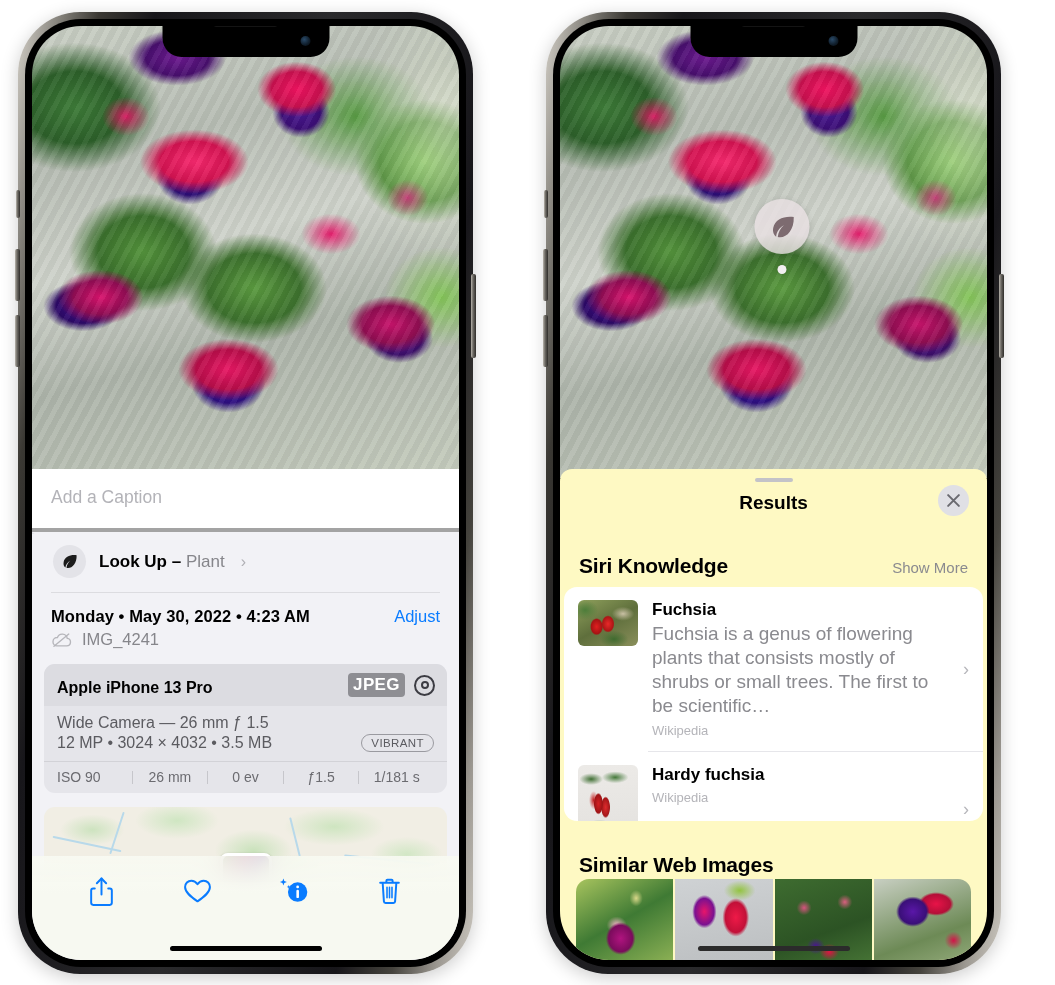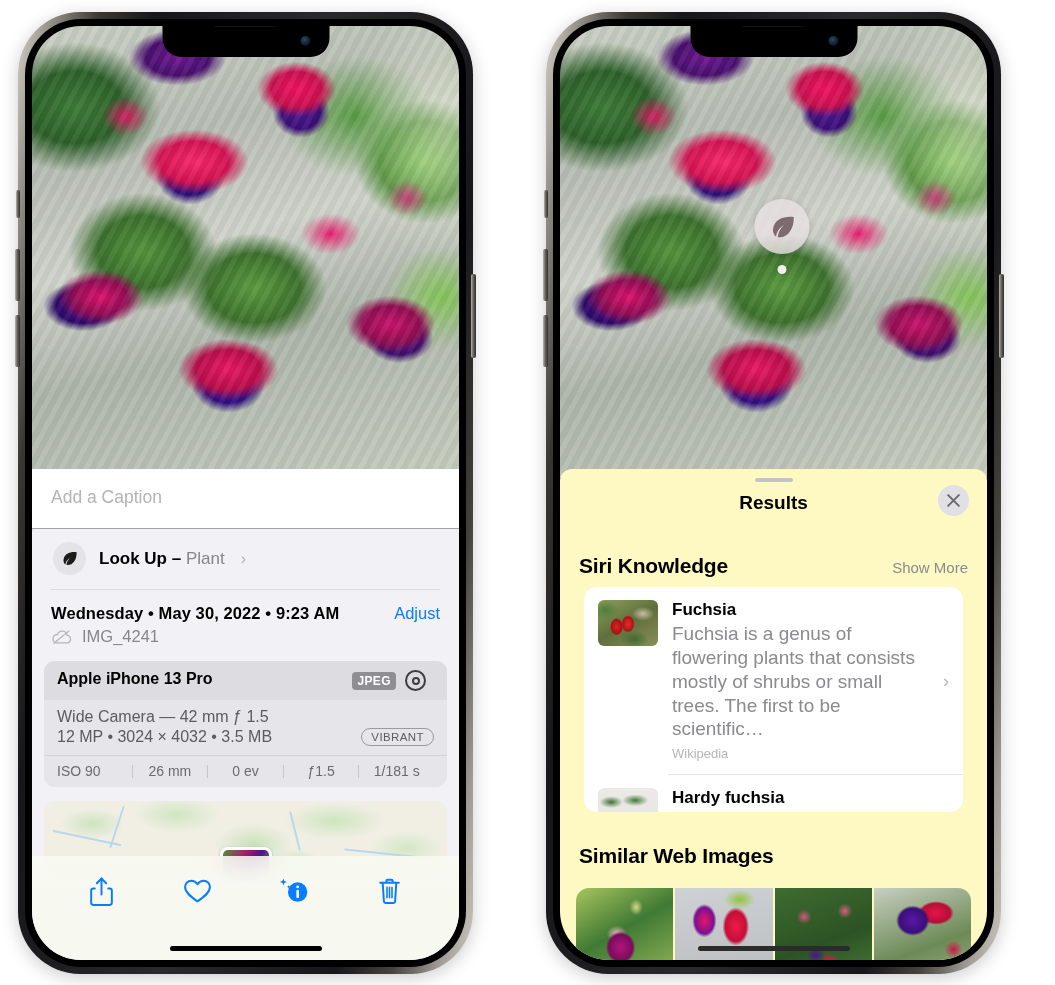--- a/index.html
+++ b/index.html
@@ -90,21 +90,21 @@
   }
 
   
   .info-sheet {
     position: absolute; left: 0; right: 0; bottom: 0; top: 443px;
     background: #f2f2f6; z-index: 20;
     display: flex; flex-direction: column;
   }
   .caption-row {
     background: #ffffff; padding: 18px 19px 20px 19px;
-    border-bottom: 1px solid #a3a3a3;
+    border-bottom: 4px solid #a3a3a3;
   }
   .caption-input {
     border: 0; outline: 0; background: transparent; width: 100%;
     font-family: "Liberation Sans", sans-serif; font-size: 17.5px; color: #111;
   }
   .caption-input::placeholder { color: #b3b3b8; }
 
   .lookup-row {
     display: flex; align-items: center; gap: 13px;
     padding: 13px 19px 14px 21px; position: relative;
@@ -131,27 +131,27 @@
   .meta-date { font-size: 16.5px; font-weight: 700; color: #000; letter-spacing: .1px; }
   .adjust { font-size: 16.5px; color: #0a7cff; }
   .file-row { display: flex; align-items: center; gap: 9px; padding: 4px 27px 13px 19px; }
   .file-name { font-size: 16.5px; color: #86868b; }
 
   .exif-card {
     margin: 2px 12px 0 12px; background: #e5e5ea;
     border-radius: 11px; overflow: hidden;
   }
   .exif-head {
-    display: flex; align-items: flex-start; justify-content: space-between;
-    padding: 9px 21px 9px 13px; background: #dcdce1; gap: 10px;
+    display: flex; align-items: flex-end; justify-content: space-between;
+    padding: 9px 12px 9px 13px; background: #dcdce1; gap: 10px;
   }
   .exif-model { font-size: 16px; font-weight: 700; color: #000; }
   .exif-head-right { display: flex; align-items: center; gap: 9px; }
   .pill-jpeg {
-    background: #8e8e93; color: #fff; font-size: 12px; font-weight: 700;
+    background: #8e8e93; color: #fff; font-size: 17px; font-weight: 700;
     padding: 2px 5px; border-radius: 4px; letter-spacing: .4px;
   }
   .aperture-ring {
     width: 21px; height: 21px; border-radius: 50%; border: 2px solid #3c3c43;
     display: flex; align-items: center; justify-content: center;
   }
   .aperture-ring i { width: 8px; height: 8px; border-radius: 50%; border: 2px solid #3c3c43; display:block; }
   .exif-body { padding: 8px 13px 9px 13px; }
   .exif-line1 { font-size: 16px; color: #5b5b60; }
   .exif-line2row { display: flex; justify-content: space-between; align-items: center; margin-top: 2px; }
@@ -239,21 +239,21 @@
     width: 31px; height: 31px; border-radius: 50%; background: #e0e0e5;
     display: flex; align-items: center; justify-content: center;
   }
   .sec-head {
     display: flex; align-items: baseline; justify-content: space-between;
     padding: 16px 19px 9px 19px;
   }
   .sec-title { font-size: 21px; font-weight: 700; color: #000; letter-spacing: -.2px; margin-top: 16px; }
   .show-more { font-size: 15px; color: #8a8a8f; text-align: center; }
 
-  .kb-card { margin: 0 24px; background: #fff; border-radius: 13px; overflow: hidden; }
+  .kb-card { margin: 0 4px; background: #fff; border-radius: 13px; overflow: hidden; }
   .kb-item { display: flex; gap: 14px; padding: 13px 12px 13px 14px; align-items: flex-start; position: relative; }
   .kb-divider { height: 1px; background: #e6e6ea; margin-left: 84px; }
   .kb-thumb { width: 60px; height: 46px; border-radius: 6px; flex: none; background-size: cover; }
   .kb-thumb.t1 {
     background-color:#7f8a4e;
     background-image:
       radial-gradient(ellipse 9px 12px at 31% 58%, #e02020 0%, #a61414 60%, transparent 72%),
       radial-gradient(ellipse 9px 12px at 50% 52%, #e82a2a 0%, #ad1616 60%, transparent 72%),
       radial-gradient(ellipse 16px 10px at 75% 30%, #c9c0a4 0%, transparent 70%),
       radial-gradient(ellipse 18px 14px at 12% 22%, #4d7d3a 0%, transparent 72%),
@@ -342,21 +342,21 @@
               <span>Look Up</span>
               <span>–</span>
               <span class="sub">Plant</span>
             </span>
             <span class="chev-sm">›</span>
           </div>
 
           <div class="hr"></div>
 
           <div class="meta-row">
-            <span class="meta-date">Wednesday • May 30, 2022 • 9:23 AM</span>
+            <span class="meta-date">Monday • May 30, 2022 • 4:23 AM</span>
             <span class="adjust">Adjust</span>
           </div>
 
           <div class="file-row">
             <span>
               <svg width="22" height="16" viewBox="0 0 26 18">
                 <path d="M7 16h11.5a4.5 4.5 0 0 0 .7-8.95A6 6 0 0 0 7.6 6.1 4.6 4.6 0 0 0 7 16z" fill="none" stroke="#b6b6bb" stroke-width="1.6"></path>
                 <line x1="3.5" y1="16.5" x2="21" y2="2" stroke="#b6b6bb" stroke-width="1.6" stroke-linecap="round"></line>
               </svg>
             </span>
@@ -367,21 +367,21 @@
             <div class="exif-head">
               <span class="exif-model">Apple iPhone 13 Pro</span>
               <span class="exif-head-right">
                 <span class="pill-jpeg">JPEG</span>
                 <span class="aperture-ring">
                     <i></i>
                   </span>
               </span>
             </div>
             <div class="exif-body">
-              <div class="exif-line1">Wide Camera — 42 mm ƒ 1.5</div>
+              <div class="exif-line1">Wide Camera — 26 mm ƒ 1.5</div>
               <div class="exif-line2row">
                 <span class="exif-line2">12 MP • 3024 × 4032 • 3.5 MB</span>
                 <span class="pill-vibrant">VIBRANT</span>
               </div>
             </div>
             <div class="exif-foot">
               <span class="cell">ISO 90</span>
               <span class="sep"></span>
               <span class="cell">26 mm</span>
               <span class="sep"></span>
@@ -495,21 +495,21 @@
             <div class="kb-item">
               <span class="kb-thumb t2"></span>
               <span class="kb-body">
                 <span class="kb-title" style="display:block">Hardy fuchsia</span>
                 <span class="kb-src" style="display:block">Wikipedia</span>
               </span>
               <span class="kb-chev">›</span>
             </div>
           </div>
 
-          <div class="sec-head" style="padding-bottom:20px">
+          <div class="sec-head" style="padding-bottom:2px">
             <span class="sec-title">Similar Web Images</span>
           </div>
 
           <div class="sim-strip">
             <span class="sim-img sim1"></span>
             <span class="sim-img sim2"></span>
             <span class="sim-img sim3"></span>
             <span class="sim-img sim4"></span>
           </div>
 

